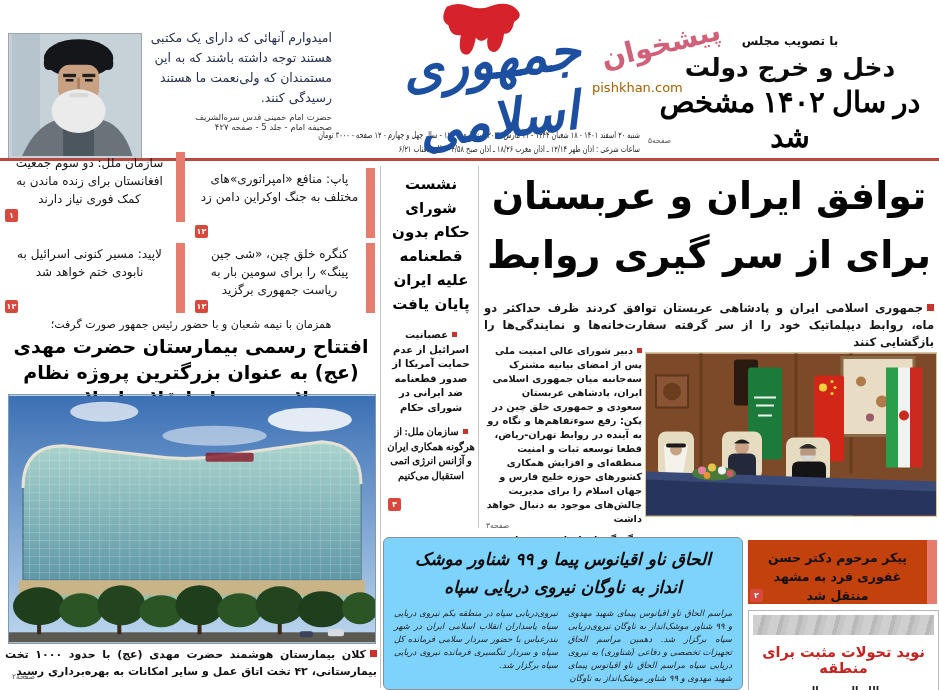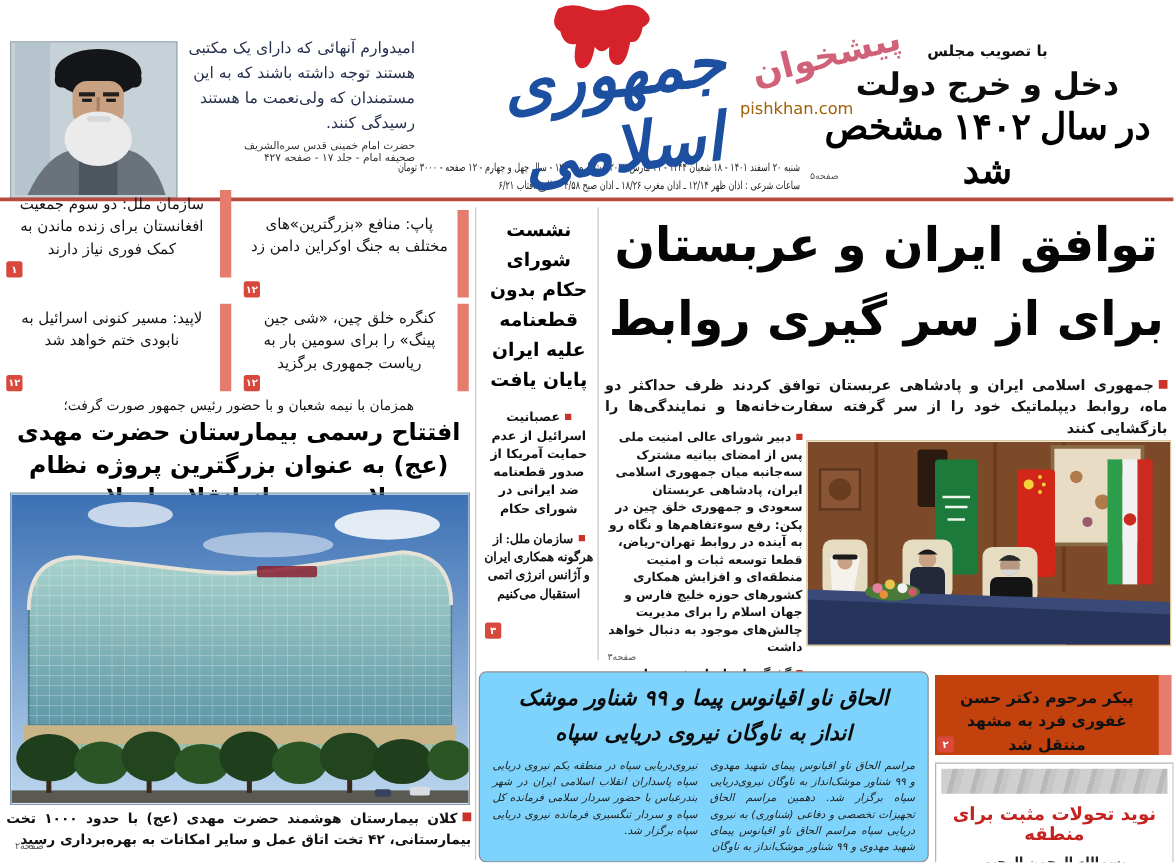--- a/index.html
+++ b/index.html
@@ -40,21 +40,21 @@
       <rect x="57" y="35" width="6" height="2" fill="#1a1a1a"></rect>
       <rect x="51" y="34" width="2" height="9" fill="#a87f63"></rect>
       <ellipse cx="52" cy="60" rx="21" ry="17" fill="#ebebeb"></ellipse>
       <rect x="45" y="46" width="15" height="3.4" rx="1.5" fill="#d9d9d9"></rect>
     </svg>
   </div>
 
   <div class="abs r" style="left:142px;top:28px;width:190px;">
     <div style="font-size:12.5px;line-height:20px;color:#26304d;font-weight:500;">امیدوارم آنهائی که دارای یک مکتبی هستند توجه داشته باشند که به این مستمندان که ولی‌نعمت ما هستند رسیدگی کنند.</div>
     <div style="font-size:8.5px;color:#333;margin-top:4px;">حضرت امام خمینی قدس سره‌الشریف</div>
-    <div style="font-size:8.5px;color:#333;">صحیفه امام - جلد ۱۷ - صفحه ۴۲۷</div>
+    <div style="font-size:8.5px;color:#333;">صحیفه امام - جلد 5 - صفحه ۴۲۷</div>
   </div>
 
   <div class="abs" style="left:430px;top:0;width:100px;height:62px;z-index:3;">
     <svg width="100" height="62" viewBox="0 0 120 70">
       <path d="M20 6 Q32 0 46 5 Q60 11 76 4 Q96 -1 105 10 Q112 18 101 24 Q98 40 89 38 Q85 62 75 60 Q67 58 69 43 Q61 51 55 43 Q51 66 41 63 Q33 60 37 40 Q25 42 22 28 Q11 22 20 6 Z" fill="#d6232b"></path>
     </svg>
   </div>
 
   <div class="abs c" style="left:330px;top:30px;width:330px;z-index:2;transform:rotate(-7deg);
        font-size:52px;font-weight:bold;color:#1d4fa1;font-style:italic;letter-spacing:-2px;">جمهوری اسلامی</div>
@@ -75,21 +75,21 @@
     <div style="font-size:9px;color:#222;line-height:14px;">ساعات شرعی : اذان ظهر ۱۲/۱۴ ـ اذان مغرب ۱۸/۲۶ ـ اذان صبح ۴/۵۸ - طلوع آفتاب ۶/۲۱</div>
   </div>
 
   <div class="abs" style="left:0;top:158px;width:939px;height:3px;background:#b64a40;"></div>
 
   <div class="vline" style="left:380px;top:166px;height:522px;"></div>
   <div class="vline" style="left:478px;top:166px;height:362px;"></div>
 
   <div class="brief" style="left:193px;top:168px;width:182px;">
     <div class="bar"></div>
-    <div class="txt">پاپ: منافع «بزرگترین»های مختلف به جنگ اوکراین دامن زد</div>
+    <div class="txt">پاپ: منافع «امپراتوری»های مختلف به جنگ اوکراین دامن زد</div>
     <div class="pgbadge" style="left:2px;bottom:0;">۱۲</div>
   </div>
   <div class="brief" style="left:3px;top:152px;width:182px;">
     <div class="bar"></div>
     <div class="txt">سازمان ملل: دو سوم جمعیت افغانستان برای زنده ماندن به کمک فوری نیاز دارند</div>
     <div class="pgbadge" style="left:2px;bottom:0;">۱</div>
   </div>
   <div class="brief" style="left:193px;top:243px;width:182px;">
     <div class="bar"></div>
     <div class="txt">کنگره خلق چین، «شی جین پینگ» را برای سومین بار به ریاست جمهوری برگزید</div>

